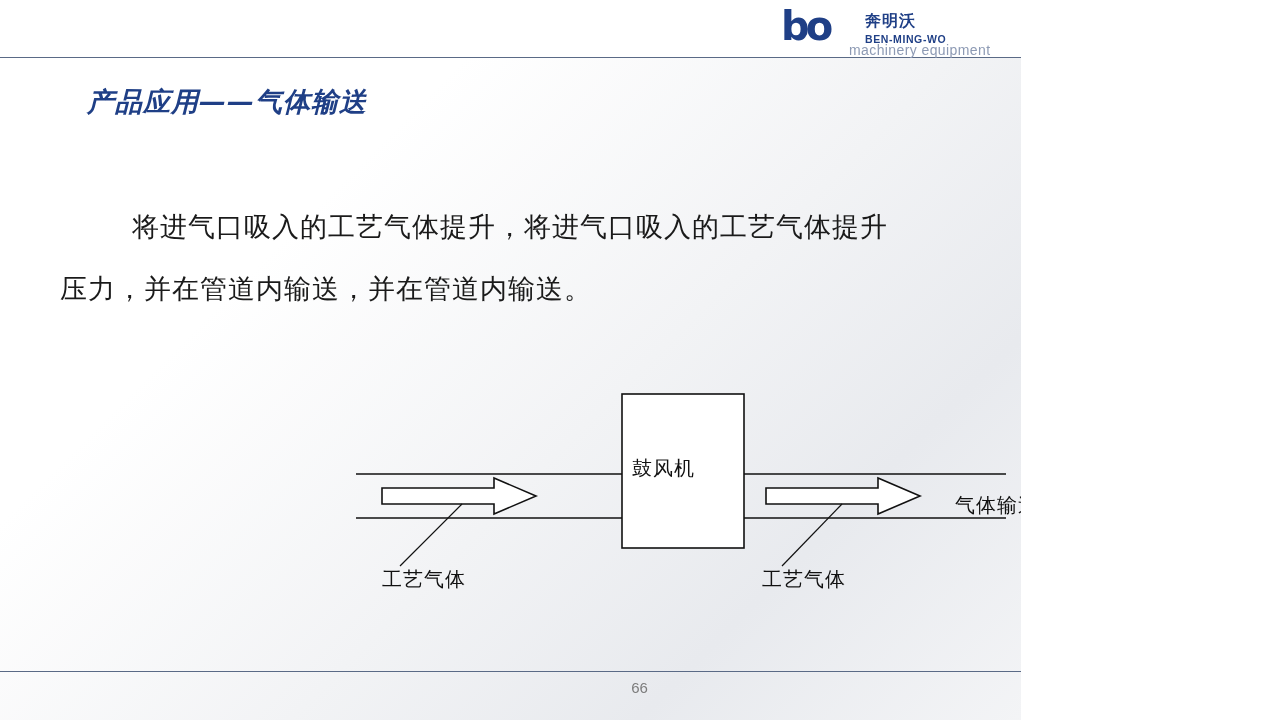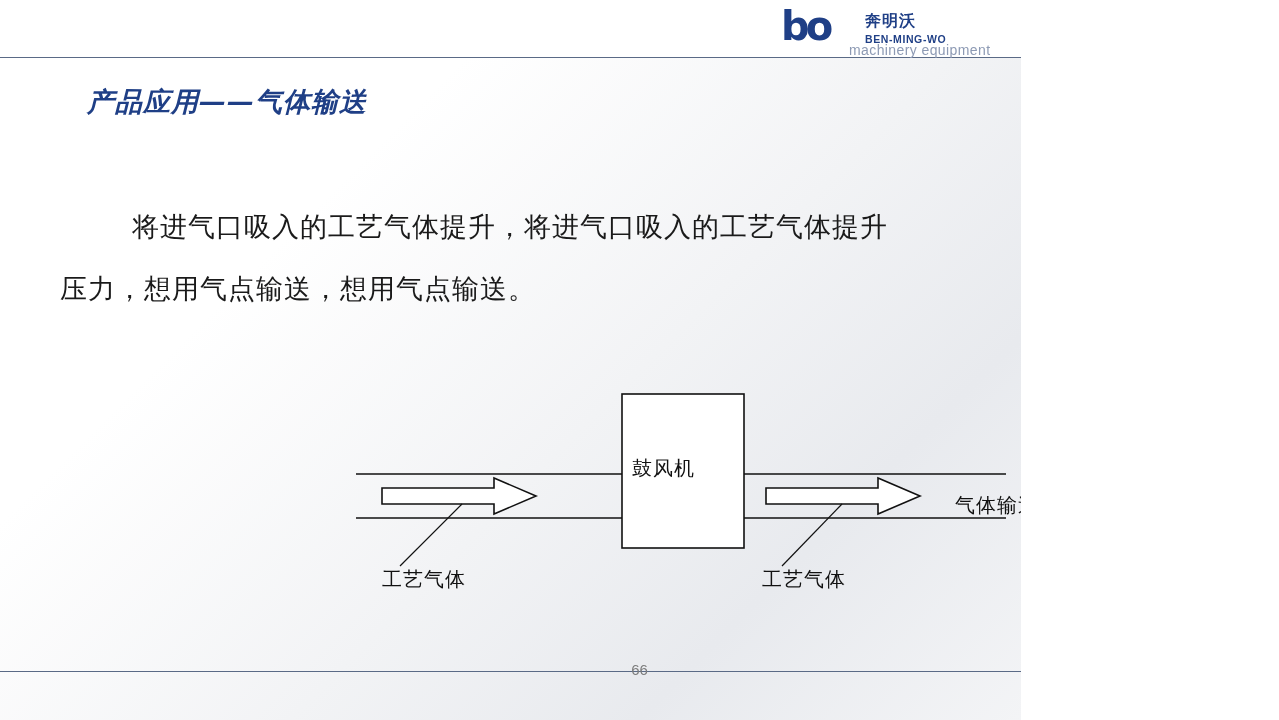--- a/index.html
+++ b/index.html
@@ -132,21 +132,21 @@
   
   .footer-rule {
     position: absolute;
     left: 0; top: 671px;
     width: 1279px;
     height: 1px;
     background: #5a6a86;
   }
   .page-number {
     position: absolute;
-    left: 0; top: 661px;
+    left: 0; top: 679px;
     width: 1279px;
     text-align: center;
     font-size: 15px;
     color: #7c7c7c;
   }
   .footer-company {
     position: absolute;
     right: 24px; top: 681px;
     font-size: 12.5px;
     font-weight: bold;
@@ -166,21 +166,21 @@
     <div class="logo-mark">bo</div>
     <div class="logo-cn">奔明沃</div>
     <div class="logo-en">BEN-MING-WO</div>
     <div class="logo-sub">machinery equipment</div>
   </div>
 
   <div class="slide-title">产品应用——气体输送</div>
 
   <div class="body-text">
     <div><span class="indent"></span><span>将进气口吸入的工艺气体提升，将进气口吸入的工艺气体提升</span></div>
-    <div>压力，想用气点输送，想用气点输送。</div>
+    <div>压力，并在管道内输送，并在管道内输送。</div>
   </div>
 
   <div class="diagram">
     <svg width="780" height="250" viewBox="0 0 780 250">
 
       <line x1="26" y1="104" x2="296" y2="104" stroke="#111" stroke-width="1.6"></line>
       <line x1="26" y1="148" x2="296" y2="148" stroke="#111" stroke-width="1.6"></line>
       <line x1="414" y1="104" x2="676" y2="104" stroke="#111" stroke-width="1.6"></line>
       <line x1="414" y1="148" x2="676" y2="148" stroke="#111" stroke-width="1.6"></line>
 

